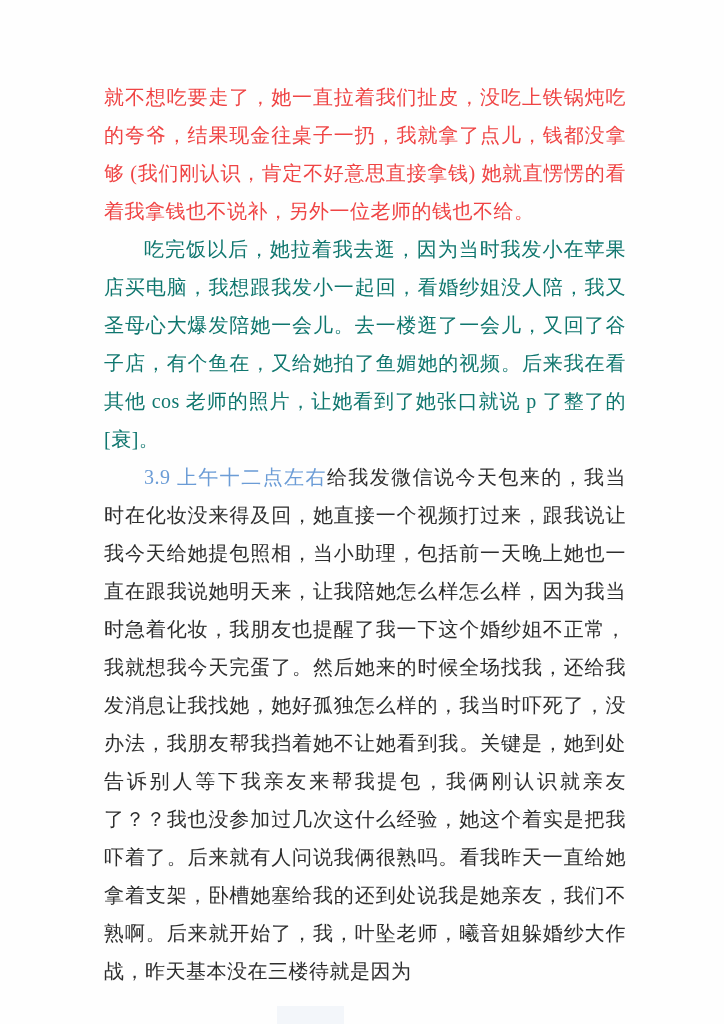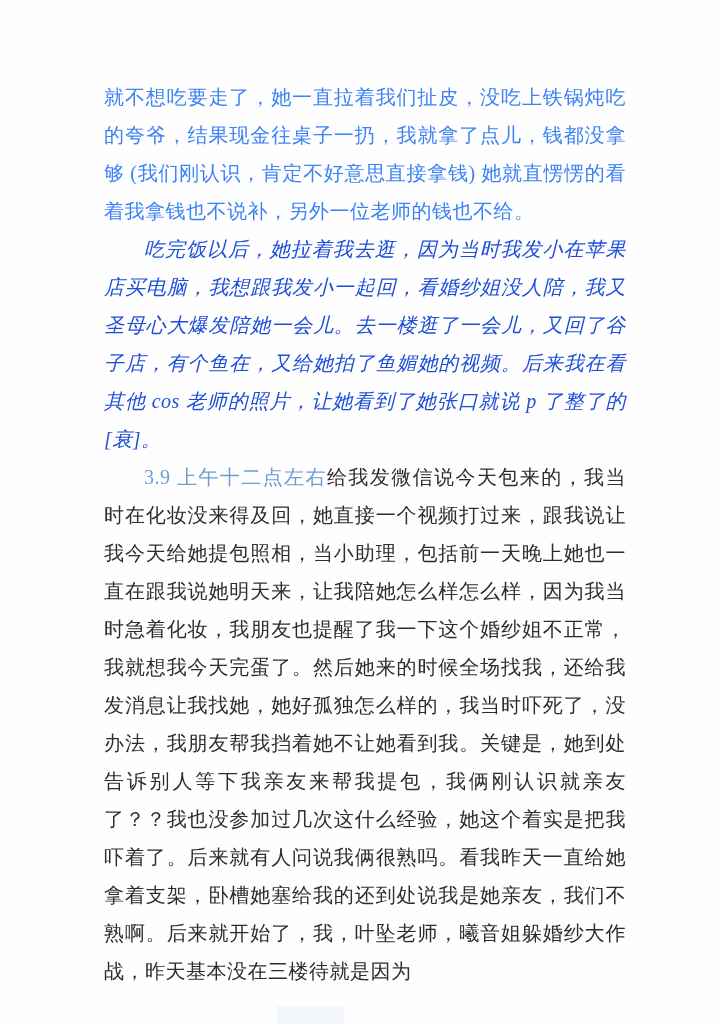--- a/index.html
+++ b/index.html
@@ -50,18 +50,18 @@
     width: 67px;
     height: 18px;
     background: #f3f6fa;
   }
 </style>
 </head>
 <body>
 
 <div class="page" style="background: rgb(254, 254, 254);">
   <div class="text-block">
-      <p style="color: #3b82f6;"><span>就不想吃要走了，她一直拉着我们扯皮，没吃上铁锅炖吃的夸爷，结果现金往桌子一扔，我就拿了点儿，钱都没拿够 (我们刚认识，肯定不好意思直接拿钱) 她就直愣愣的看着我拿钱也不说补，另外一位老师的钱也不给。</span></p>
-      <p class="indent" style="color: #1d4ed8; font-style: italic;"><span>吃完饭以后，她拉着我去逛，因为当时我发小在苹果店买电脑，我想跟我发小一起回，看婚纱姐没人陪，我又圣母心大爆发陪她一会儿。去一楼逛了一会儿，又回了谷子店，有个鱼在，又给她拍了鱼媚她的视频。后来我在看其他 cos 老师的照片，让她看到了她张口就说 p 了整了的 [衰]。</span></p>
+      <p style="color: #ef4444;"><span>就不想吃要走了，她一直拉着我们扯皮，没吃上铁锅炖吃的夸爷，结果现金往桌子一扔，我就拿了点儿，钱都没拿够 (我们刚认识，肯定不好意思直接拿钱) 她就直愣愣的看着我拿钱也不说补，另外一位老师的钱也不给。</span></p>
+      <p class="indent" style="color: #0f766e;"><span>吃完饭以后，她拉着我去逛，因为当时我发小在苹果店买电脑，我想跟我发小一起回，看婚纱姐没人陪，我又圣母心大爆发陪她一会儿。去一楼逛了一会儿，又回了谷子店，有个鱼在，又给她拍了鱼媚她的视频。后来我在看其他 cos 老师的照片，让她看到了她张口就说 p 了整了的 [衰]。</span></p>
       <p class="indent" style="color: rgb(45, 45, 45);"><span class="run-highlight" style="color: rgb(107, 156, 214);">3.9 上午十二点左右</span><span>给我发微信说今天包来的，我当时在化妆没来得及回，她直接一个视频打过来，跟我说让我今天给她提包照相，当小助理，包括前一天晚上她也一直在跟我说她明天来，让我陪她怎么样怎么样，因为我当时急着化妆，我朋友也提醒了我一下这个婚纱姐不正常，我就想我今天完蛋了。然后她来的时候全场找我，还给我发消息让我找她，她好孤独怎么样的，我当时吓死了，没办法，我朋友帮我挡着她不让她看到我。关键是，她到处告诉别人等下我亲友来帮我提包，我俩刚认识就亲友了？？我也没参加过几次这什么经验，她这个着实是把我吓着了。后来就有人问说我俩很熟吗。看我昨天一直给她拿着支架，卧槽她塞给我的还到处说我是她亲友，我们不熟啊。后来就开始了，我，叶坠老师，曦音姐躲婚纱大作战，昨天基本没在三楼待就是因为</span></p>
     </div>
   <div class="bottom-artifact"></div>
 </div>
 
 </body></html>

